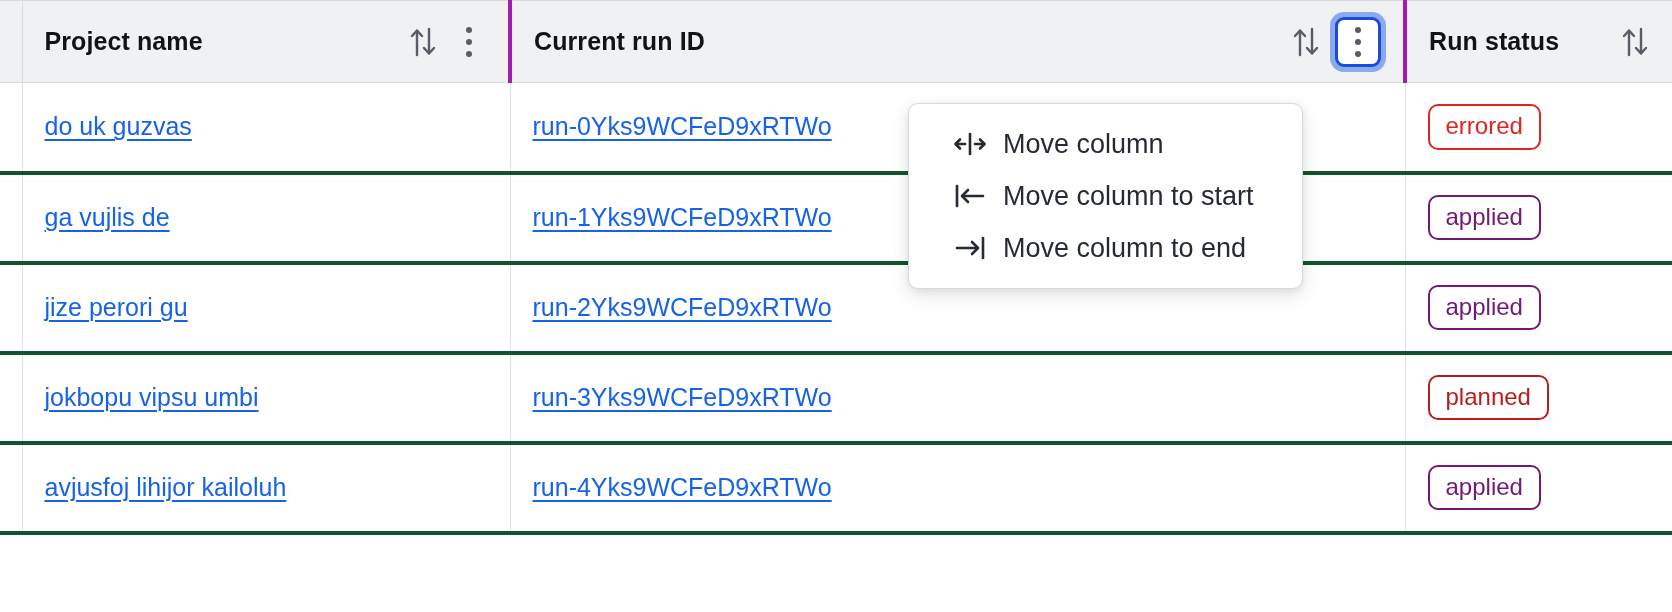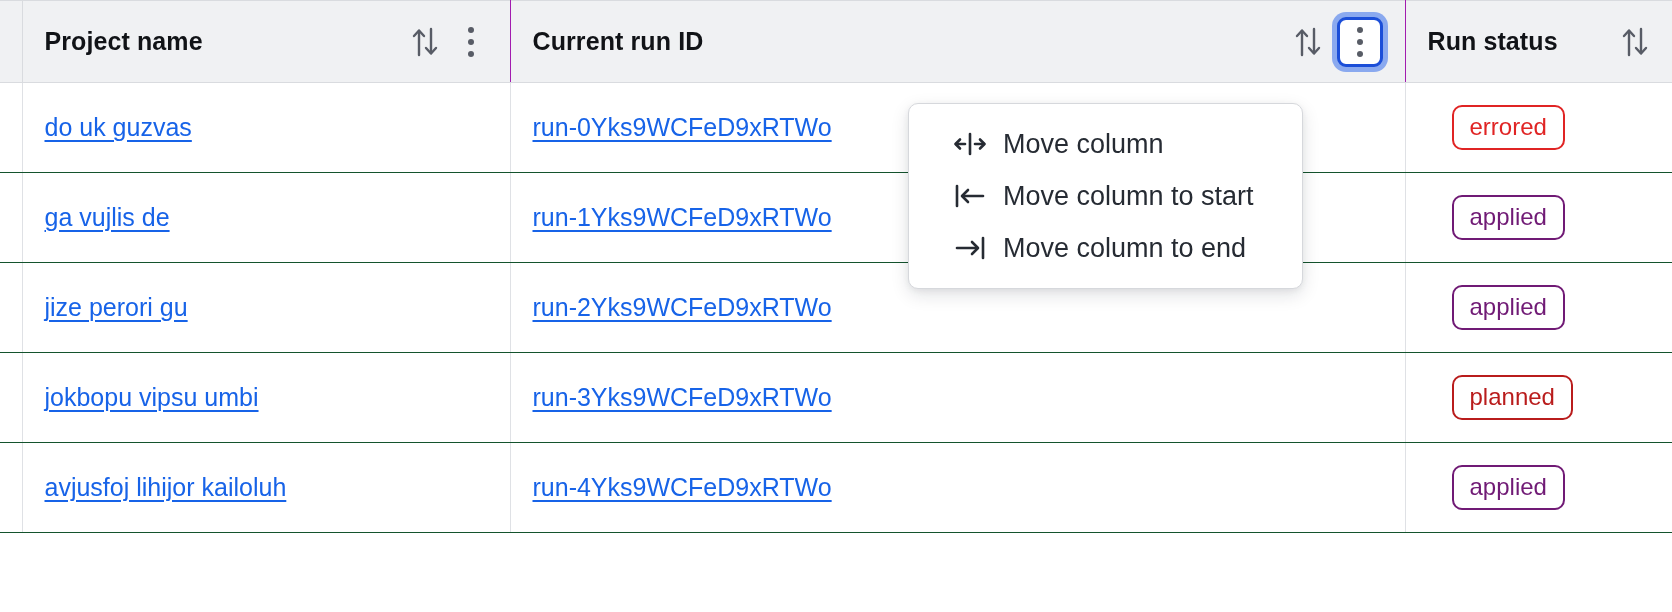--- a/index.html
+++ b/index.html
@@ -26,21 +26,21 @@
   col.c-select { width: 22px; }
   col.c-project { width: 488px; }
   col.c-run { width: 895px; }
   col.c-status { width: 267px; }
 
   thead th {
     height: 82px;
     background: #f0f1f3;
     border-top: 1px solid #d9dbdf;
     border-bottom: 1px solid #d9dbdf;
-    border-right: 1px solid #a21caf;
+    border-right: 4px solid #a21caf;
     padding: 0 22px;
     vertical-align: middle;
     font-size: 25px;
     font-weight: bold;
     color: #111317;
     text-align: left;
   }
   thead th.sel-col { padding: 0; border-right: 1px solid #d9dbdf; }
   thead th.last { border-right: none; margin-left: 40px; }
 
@@ -84,21 +84,21 @@
     background: #ffffff;
     border: 3px solid #1b4ed8;
     border-radius: 9px;
     box-shadow: 0 0 0 5px #8aa9ef;
   }
 
   
   tbody td {
     height: 90px;
     background: #ffffff;
-    border-bottom: 1px solid #14532d;
+    border-bottom: 4px solid #14532d;
     border-right: 1px solid #dfe1e5;
     padding: 0 22px;
     vertical-align: middle;
     font-size: 25px;
     color: #111317;
   }
   tbody td.sel-col { padding: 0; }
   tbody td.last { border-right: none; }
 
   a.cell-link {
@@ -112,21 +112,20 @@
   }
 
   .badge {
     display: inline-block;
     padding: 6px 16px 8px 16px;
     border: 2px solid currentColor;
     border-radius: 10px;
     font-size: 24px;
     line-height: 1.15;
     white-space: nowrap;
-    margin-left: 24px;
   }
   .badge.errored { color: #e02424; }
   .badge.applied { color: #701a75; text-align: right; }
   .badge.planned { color: #b91c1c; }
 
   
   .menu {
     position: absolute;
     left: 908px;
     top: 103px;

